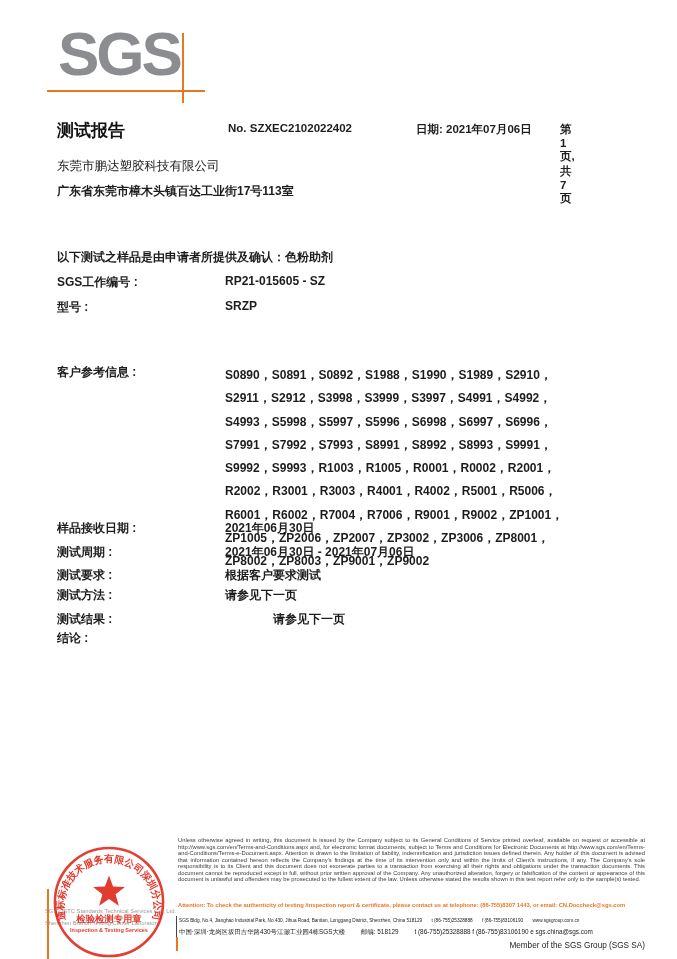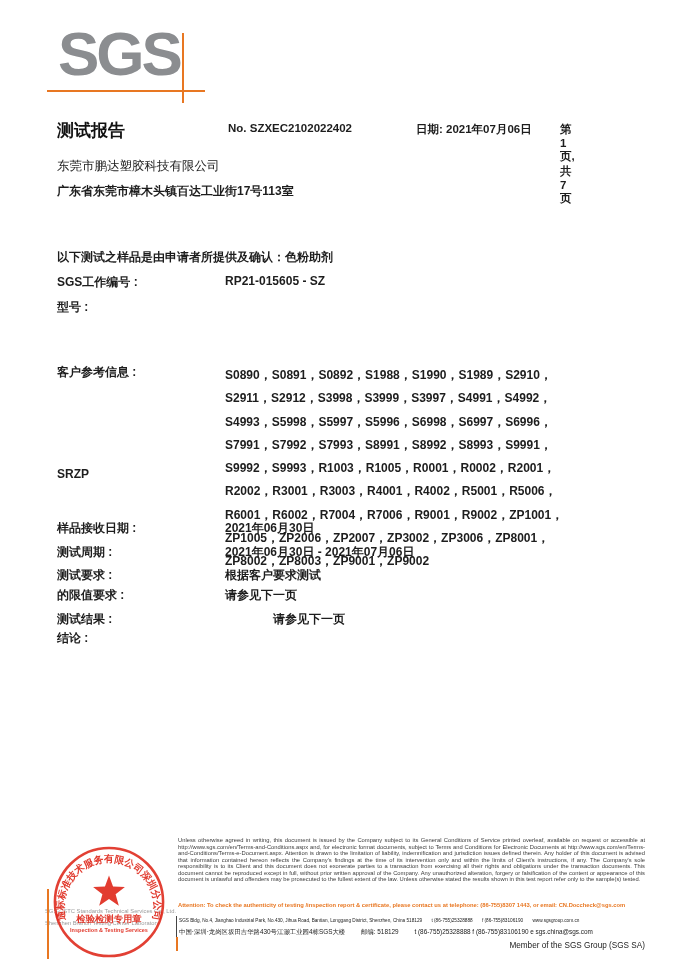--- a/index.html
+++ b/index.html
@@ -24,21 +24,21 @@
 
   .company-name { position:absolute; left:57px; top:158px; font-size:12.5px; font-weight:400; }
   .company-addr { position:absolute; left:57px; top:183px; font-size:12px; font-weight:700; }
 
   
   .intro { position:absolute; left:57px; top:249px; font-size:12px; font-weight:600; }
   .frow { position:absolute; left:57px; width:588px; display:flex; font-size:12px; font-weight:600; }
   .frow .lbl { width:168px; flex:0 0 168px; }
   .frow .val { flex:1; }
   .r-job  { top:274px; }
-  .r-model{ top:299px;flex-direction:column; }
+  .r-model{ top:299px; }
   .r-ref  { top:316px;margin-top:48px; }
   .r-ref .ref-line { height:23.3px; line-height:23.3px; white-space:nowrap; }
   .r-recv { top:520px;justify-content:flex-end; }
   .r-period { top:544px; }
   .r-req  { top:567px; }
   .r-method { top:587px; }
   .r-result { top:611px;gap:48px; }
   .r-concl { top:630px;flex-direction:column; }
   .r-concl .val { max-width:424px; line-height:19px; text-align:justify; }
 
@@ -116,21 +116,21 @@
     <span class="lbl">测试周期 :</span>
     <span class="val">2021年06月30日 - 2021年07月06日</span>
   </div>
 
   <div class="frow r-req">
     <span class="lbl">测试要求 :</span>
     <span class="val">根据客户要求测试</span>
   </div>
 
   <div class="frow r-method">
-    <span class="lbl">的限值要求 :</span>
+    <span class="lbl">测试方法 :</span>
     <span class="val">请参见下一页</span>
   </div>
 
   <div class="frow r-result">
     <span class="lbl">测试结果 :</span>
     <span class="val">请参见下一页</span>
   </div>
 
   <div class="frow r-concl">
     <span class="lbl">结论 :</span>

